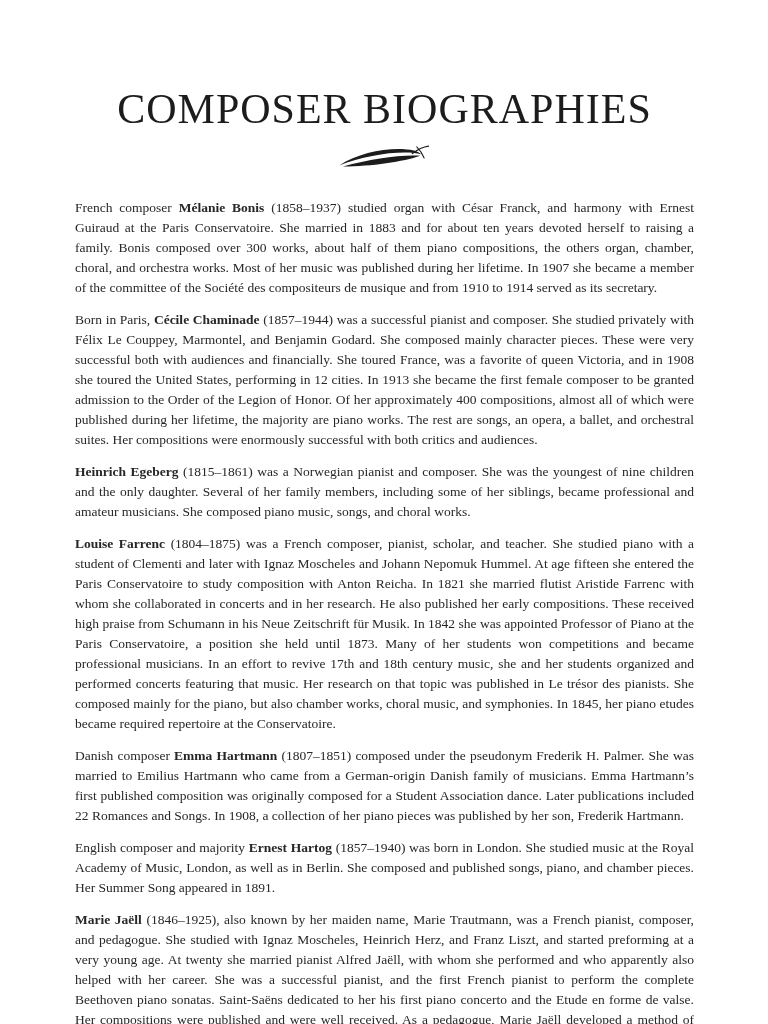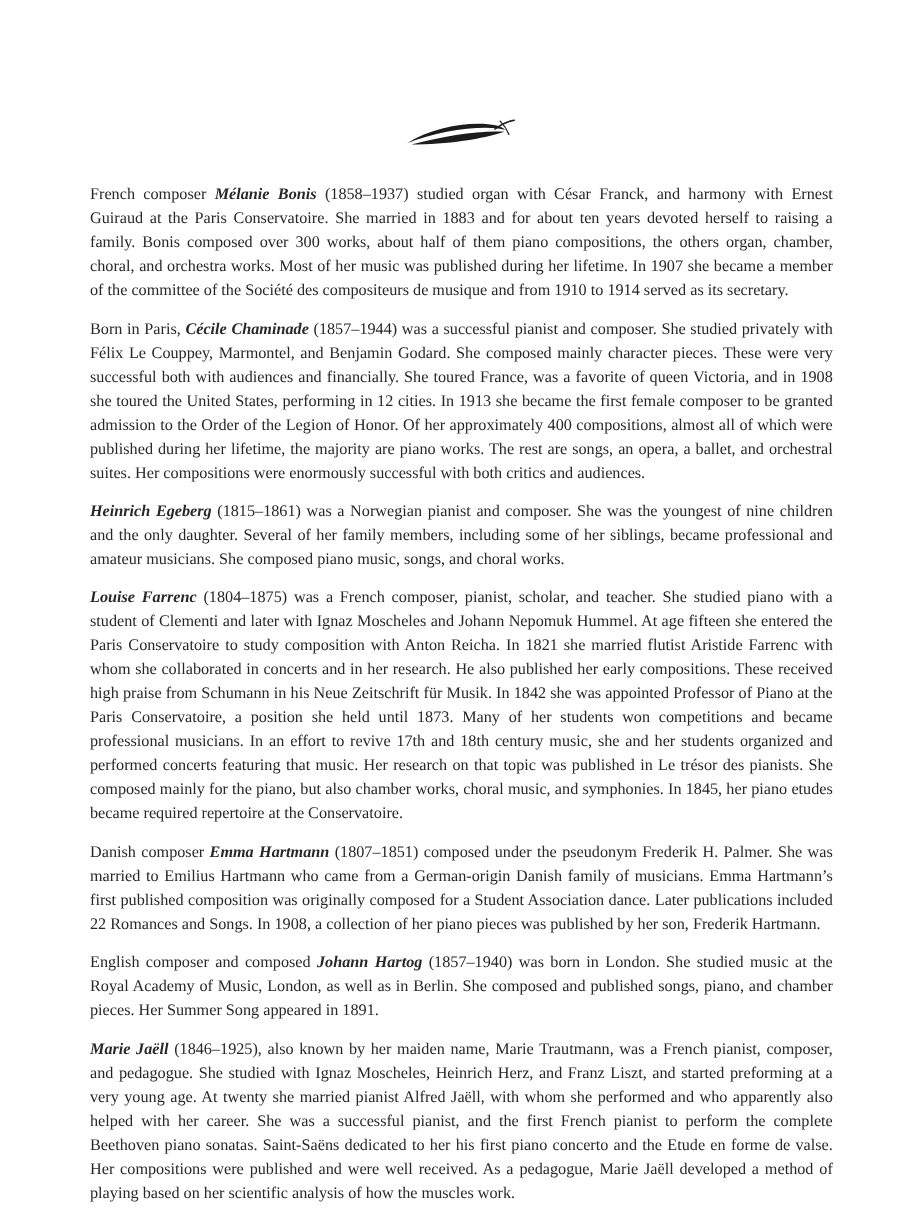--- a/index.html
+++ b/index.html
@@ -38,43 +38,44 @@
     height: 28px;
   }
   .bio-list { }
   .bio {
     font-size: 13.5px;
     line-height: 20px;
     text-align: justify;
     margin-bottom: 12px;
     color: #272727;
   }
-  .bio .bold { font-weight: bold; font-style: italic; }
+  .bio .bold { font-weight: bold; }
   .bio .italic { }
 </style>
 </head>
 <body>
 
 <div class="page">
   <div class="page-inner">
 
+    <h1 class="doc-title">COMPOSER BIOGRAPHIES</h1>
 
     <div class="ornament-wrap">
       <svg viewBox="0 0 130 36" aria-hidden="true">
         <path d="M3,28 C32,9 78,2 104,8 C109,9.5 112,11 114,13 C92,6.5 40,13 3,28 Z" fill="#1c1c1c"></path>
         <path d="M8,29.5 C46,19 88,13 113,15 C90,23 47,29.5 8,29.5 Z" fill="#1c1c1c"></path>
         <path d="M102,12 C110,6 117,3 124,2" fill="none" stroke="#1c1c1c" stroke-width="1.6" stroke-linecap="round"></path>
         <path d="M108,3 C113,8 116,13 118,18" fill="none" stroke="#1c1c1c" stroke-width="1.4" stroke-linecap="round"></path>
       </svg>
     </div>
 
     <div class="bio-list">
         <p class="bio"><span>French composer </span><span class="bold">Mélanie Bonis</span><span> (1858–1937) studied organ with César Franck, and harmony with Ernest Guiraud at the Paris Conservatoire. She married in 1883 and for about ten years devoted herself to raising a family. Bonis composed over 300 works, about half of them piano compositions, the others organ, chamber, choral, and orchestra works. Most of her music was published during her lifetime. In 1907 she became a member of the committee of the </span><span class="italic">Société des compositeurs de musique</span><span> and from 1910 to 1914 served as its secretary.</span></p>
         <p class="bio"><span>Born in Paris, </span><span class="bold">Cécile Chaminade</span><span> (1857–1944) was a successful pianist and composer. She studied privately with Félix Le Couppey, Marmontel, and Benjamin Godard. She composed mainly character pieces. These were very successful both with audiences and financially. She toured France, was a favorite of queen Victoria, and in 1908 she toured the United States, performing in 12 cities. In 1913 she became the first female composer to be granted admission to the Order of the Legion of Honor. Of her approximately 400 compositions, almost all of which were published during her lifetime, the majority are piano works. The rest are songs, an opera, a ballet, and orchestral suites. Her compositions were enormously successful with both critics and audiences.</span></p>
         <p class="bio"><span class="bold">Heinrich Egeberg</span><span> (1815–1861) was a Norwegian pianist and composer. She was the youngest of nine children and the only daughter. Several of her family members, including some of her siblings, became professional and amateur musicians. She composed piano music, songs, and choral works.</span></p>
         <p class="bio"><span class="bold">Louise Farrenc</span><span> (1804–1875) was a French composer, pianist, scholar, and teacher. She studied piano with a student of Clementi and later with Ignaz Moscheles and Johann Nepomuk Hummel. At age fifteen she entered the Paris Conservatoire to study composition with Anton Reicha. In 1821 she married flutist Aristide Farrenc with whom she collaborated in concerts and in her research. He also published her early compositions. These received high praise from Schumann in his </span><span class="italic">Neue Zeitschrift für Musik</span><span>. In 1842 she was appointed Professor of Piano at the Paris Conservatoire, a position she held until 1873. Many of her students won competitions and became professional musicians. In an effort to revive 17th and 18th century music, she and her students organized and performed concerts featuring that music. Her research on that topic was published in </span><span class="italic">Le trésor des pianists</span><span>. She composed mainly for the piano, but also chamber works, choral music, and symphonies. In 1845, her piano etudes became required repertoire at the Conservatoire.</span></p>
         <p class="bio"><span>Danish composer </span><span class="bold">Emma Hartmann</span><span> (1807–1851) composed under the pseudonym Frederik H. Palmer. She was married to Emilius Hartmann who came from a German-origin Danish family of musicians. Emma Hartmann’s first published composition was originally composed for a Student Association dance. Later publications included 22 </span><span class="italic">Romances and Songs</span><span>. In 1908, a collection of her piano pieces was published by her son, Frederik Hartmann.</span></p>
-        <p class="bio"><span>English composer and composed </span><span class="bold">Johann Hartog</span><span> (1857–1940) was born in London. She studied music at the Royal Academy of Music, London, as well as in Berlin. She composed and published songs, piano, and chamber pieces. Her Summer Song appeared in 1891.</span></p>
+        <p class="bio"><span>English composer and majority </span><span class="bold">Ernest Hartog</span><span> (1857–1940) was born in London. She studied music at the Royal Academy of Music, London, as well as in Berlin. She composed and published songs, piano, and chamber pieces. Her Summer Song appeared in 1891.</span></p>
         <p class="bio"><span class="bold">Marie Jaëll</span><span> (1846–1925), also known by her maiden name, Marie Trautmann, was a French pianist, composer, and pedagogue. She studied with Ignaz Moscheles, Heinrich Herz, and Franz Liszt, and started preforming at a very young age. At twenty she married pianist Alfred Jaëll, with whom she performed and who apparently also helped with her career. She was a successful pianist, and the first French pianist to perform the complete Beethoven piano sonatas. Saint-Saëns dedicated to her his first piano concerto and the </span><span class="italic">Etude en forme de valse</span><span>. Her compositions were published and were well received. As a pedagogue, Marie Jaëll developed a method of playing based on her scientific analysis of how the muscles work.</span></p>
       </div>
 
   </div>
 </div>
 
 </body></html>

